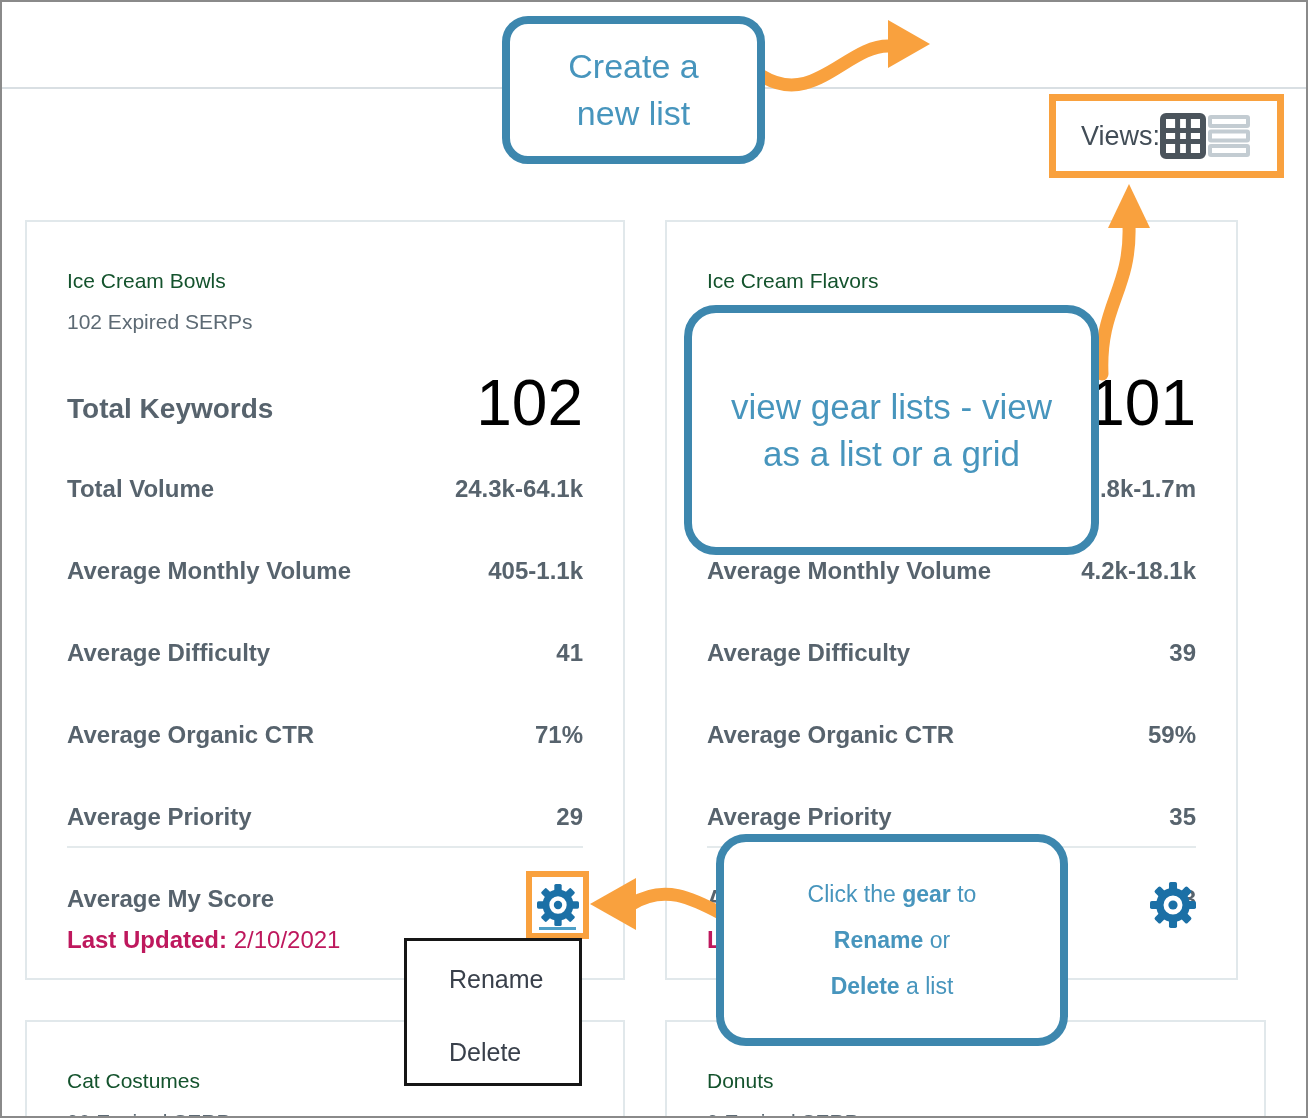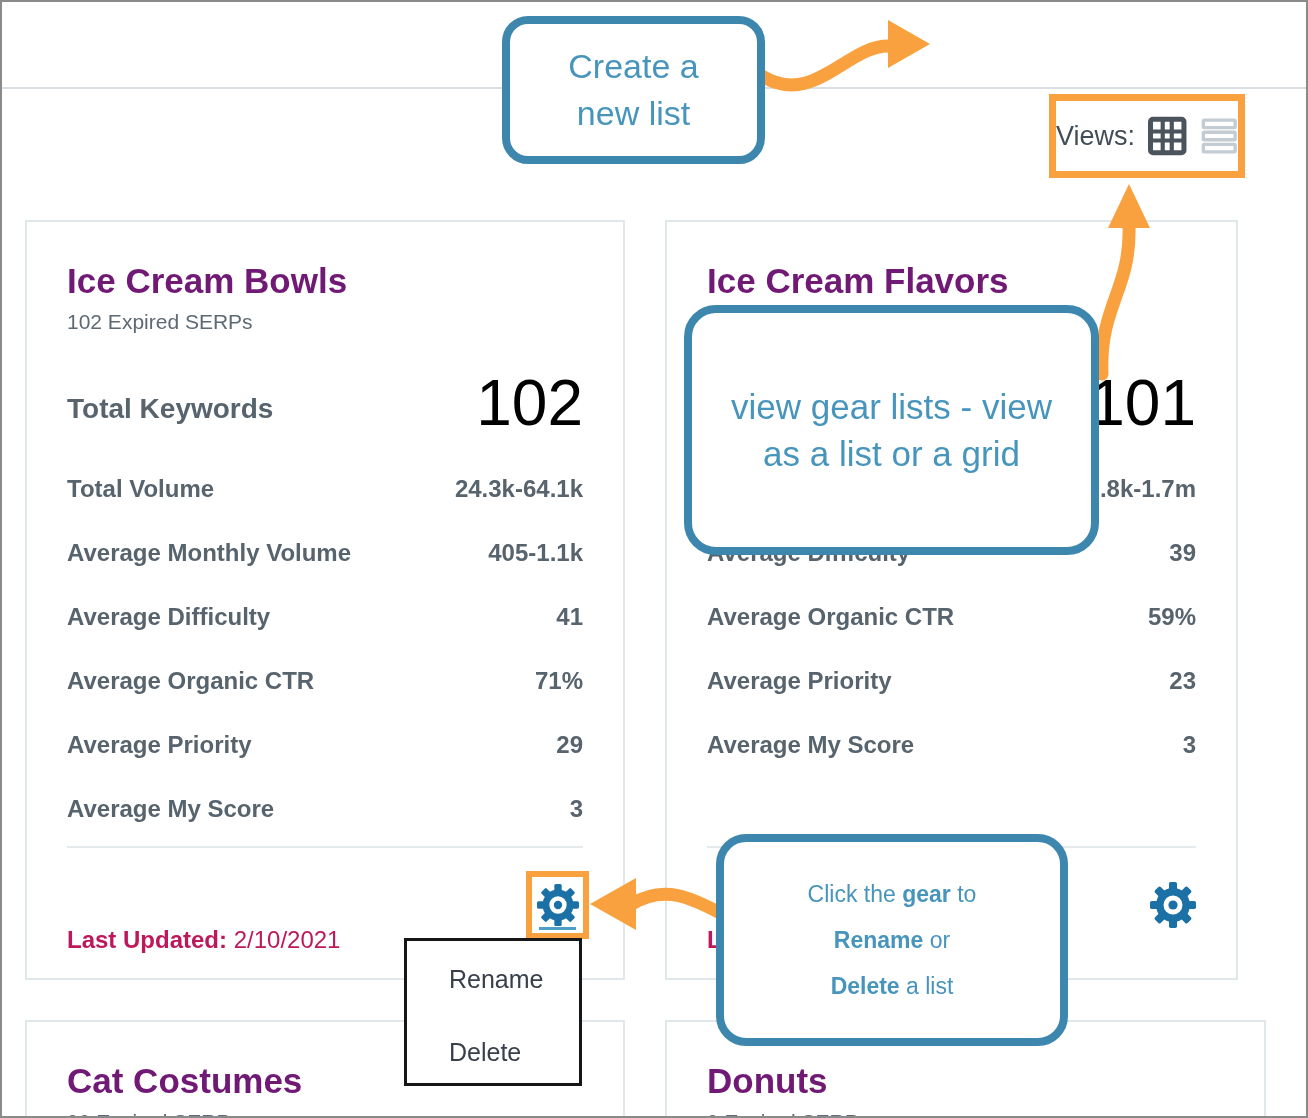--- a/index.html
+++ b/index.html
@@ -4,40 +4,40 @@
 <style>
   html,body{margin:0;padding:0;background:#fff;font-family:"Liberation Sans",sans-serif;}
   #frame{position:relative;width:1308px;height:1118px;box-sizing:border-box;border:2px solid #8a8a8a;background:#fff;overflow:hidden;}
 
   .top-divider{position:absolute;top:85px;left:0;width:100%;height:2px;background:#d9dfe3;z-index:1;}
 
   
   .create-btn{position:absolute;left:920px;top:13px;width:353px;height:55px;box-sizing:border-box;
     border:6px solid #F9A13E;background:#fff;color:#1C72A8;font-size:27px;letter-spacing:-0.3px;
     display:flex;align-items:center;justify-content:center;white-space:nowrap;z-index:4;cursor:pointer;}
-  .views-box{position:absolute;left:1047px;top:92px;width:196px;height:84px;box-sizing:border-box;
-    border:7px solid #F9A13E;background:#fff;display:flex;align-items:center;justify-content:center;gap:13px;z-index:4;}
+  .views-box{position:absolute;left:1047px;top:92px;width:235px;height:84px;box-sizing:border-box;
+    border:7px solid #F9A13E;background:#fff;display:flex;align-items:center;justify-content:center;z-index:4;}
   .views-label{color:#424d57;font-size:27px;}
   .view-icon{display:block;cursor:pointer;}
 
   
   .card{position:absolute;background:#fff;border:2px solid #e1e8eb;box-sizing:border-box;z-index:1;}
   #card1{left:23px;top:218px;width:600px;height:760px;}
   #card2{left:663px;top:218px;width:573px;height:760px;}
   #card3{left:23px;top:1018px;width:600px;height:160px;}
   #card4{left:663px;top:1018px;width:601px;height:160px;}
   .card-pad{padding:42px 40px 0;}
-  .card-title{color:#701a75;font-size:35px;font-weight:700;line-height:34px;cursor:pointer;}
+  .card-title{color:#14532d;font-size:21px;font-weight:400;line-height:34px;cursor:pointer;}
   .card-sub{color:#5d6a74;font-size:21px;margin-top:12px;min-height:25px;}
   .kw-row{margin-top:36px;display:flex;justify-content:space-between;align-items:flex-end;}
   .kw-label{font-size:28px;font-weight:700;color:#57636D;padding-bottom:10px;}
   .kw-value{font-size:64px;color:#000000;line-height:1;}
   .stat-row{display:flex;justify-content:space-between;font-size:24px;font-weight:700;color:#57636D;}
   .stat-row.first{margin-top:40px;}
-  .stat-row + .stat-row{margin-top:36px;}
+  .stat-row + .stat-row{margin-top:54px;}
   .card-divider{position:absolute;left:40px;right:40px;bottom:130px;height:2px;background:#e4eaec;}
   .footer-text{position:absolute;left:40px;bottom:24px;font-size:24px;color:#be185d;white-space:nowrap;}
   .footer-text b{font-weight:700;}
   .gear-box{position:absolute;right:34px;bottom:39px;width:63px;height:68px;box-sizing:border-box;
     border:6px solid #F9A13E;background:#fff;display:flex;align-items:center;justify-content:center;cursor:pointer;}
   .gear-underline{position:absolute;left:7px;right:7px;bottom:3px;height:3px;background:#4d9fc6;}
   .gear-plain{position:absolute;right:40px;bottom:50px;cursor:pointer;}
 
   
   .dropdown{position:absolute;left:402px;top:936px;width:178px;height:148px;box-sizing:border-box;
@@ -142,30 +142,34 @@
       <div class="card-sub"></div>
       <div class="kw-row">
         <span class="kw-label">Total Keywords</span>
         <span class="kw-value">101</span>
       </div>
       <div class="stat-row first">
         <span>Total Volume</span>
         <span>.8k-1.7m</span>
       </div>
       <div class="stat-row">
+        <span>Average Monthly Volume</span>
+        <span>4.2k-18.1k</span>
+      </div>
+      <div class="stat-row">
         <span>Average Difficulty</span>
         <span>39</span>
       </div>
       <div class="stat-row">
         <span>Average Organic CTR</span>
         <span>59%</span>
       </div>
       <div class="stat-row">
         <span>Average Priority</span>
-        <span>23</span>
+        <span>35</span>
       </div>
       <div class="stat-row">
         <span>Average My Score</span>
         <span>3</span>
       </div>
     </div>
     <div class="card-divider"></div>
     <div class="footer-text">
       <b>Last Updated:</b>
       <span></span>

